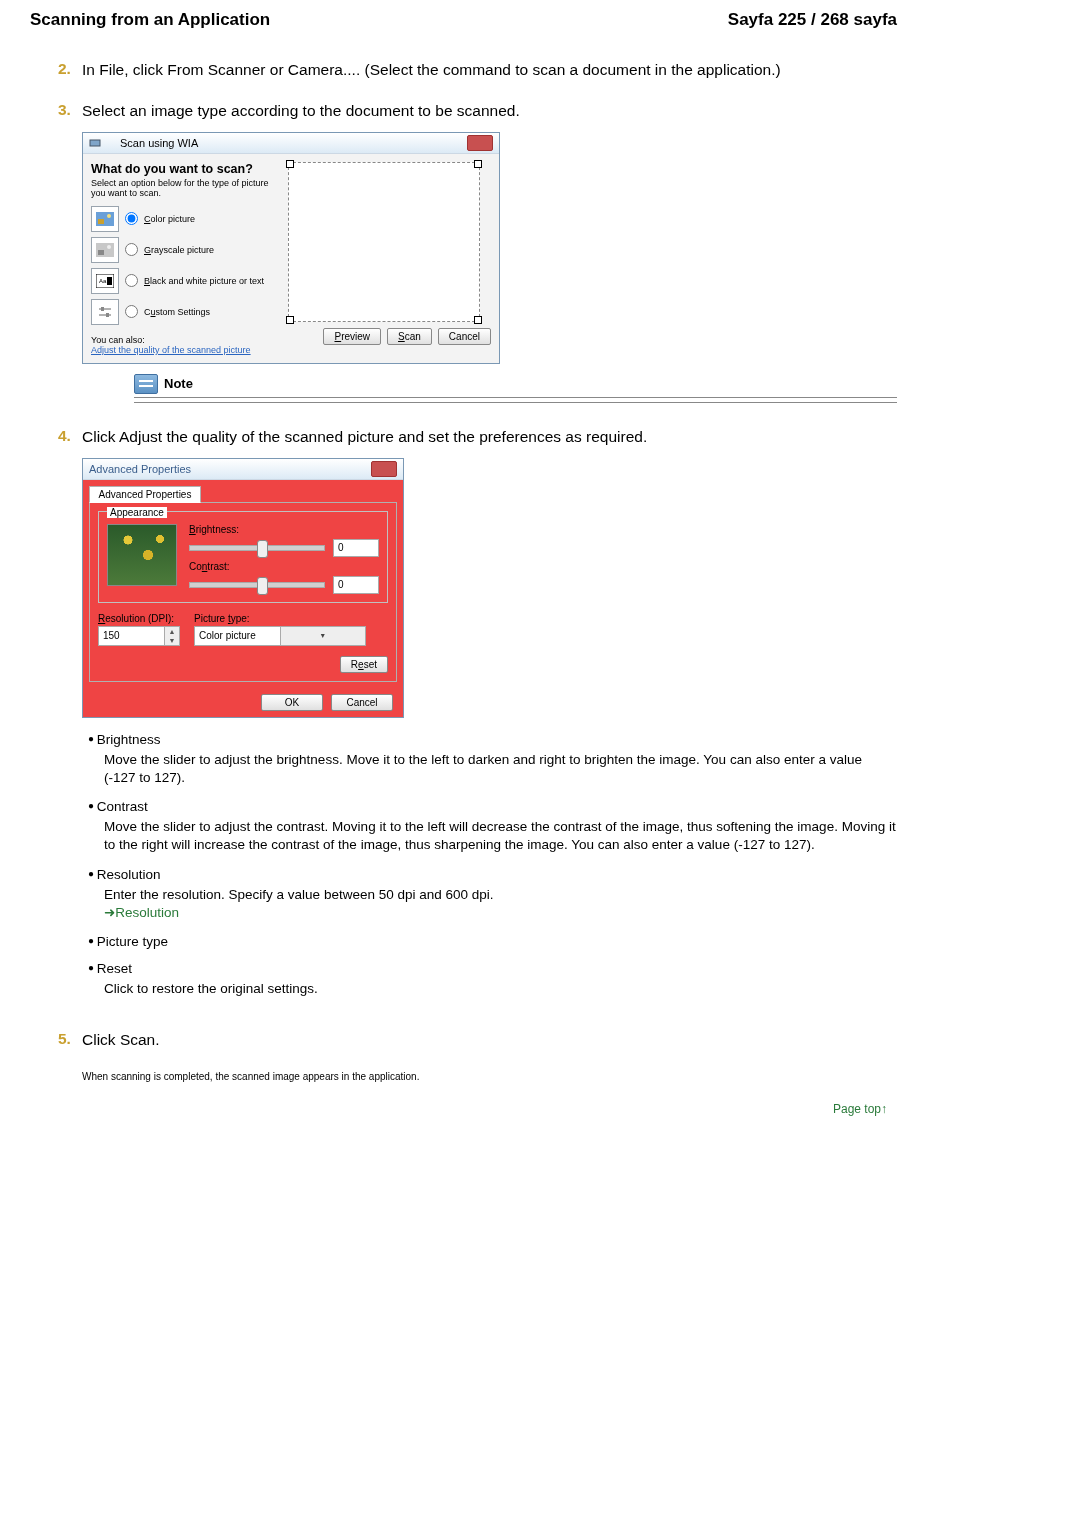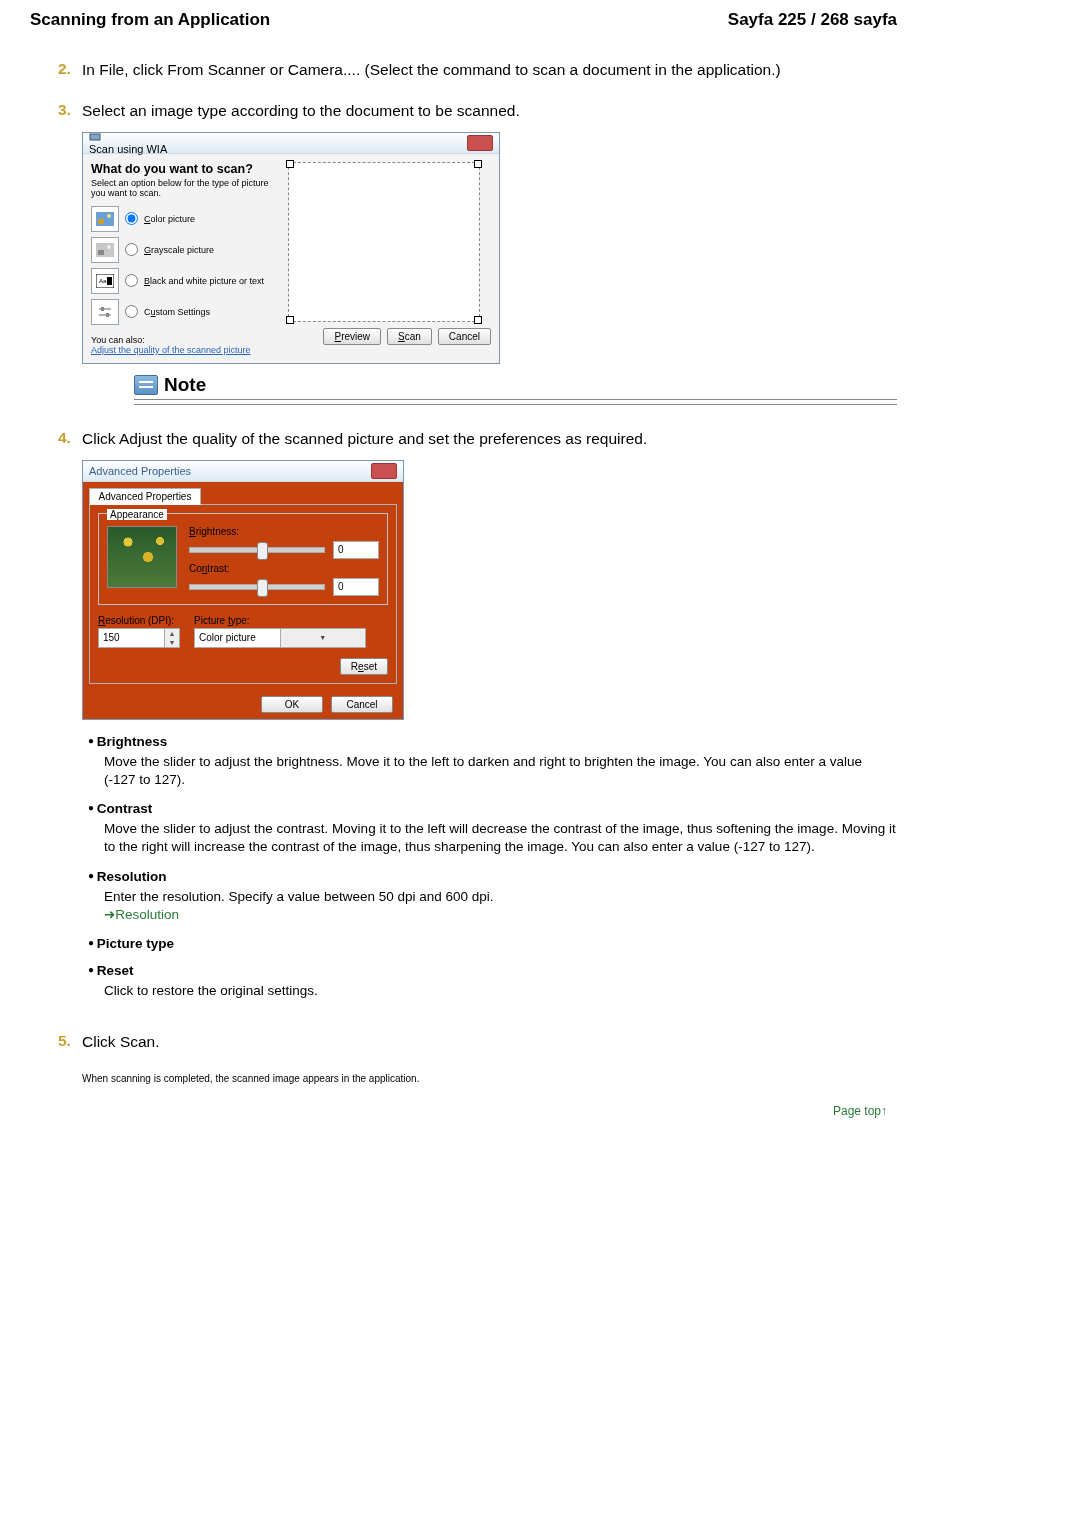--- a/index.html
+++ b/index.html
@@ -88,36 +88,36 @@
   .wia-handle { position:absolute; width:6px; height:6px; background:#fff; border:1px solid #000; }
   .wia-preview .tl{ left:-3px; top:-3px;} .wia-preview .tr{ right:-3px; top:-3px;}
   .wia-preview .bl{ left:-3px; bottom:-3px;} .wia-preview .br{ right:-3px; bottom:-3px;}
   .wia-buttons { display:flex; gap:6px; justify-content:flex-end; margin-top:6px; }
   .win-btn {
     border:1px solid #888; background:linear-gradient(#fff,#e0e0e0);
     font-size:10px; padding:2px 10px; border-radius:2px; cursor:pointer;
   }
   
   .note-block { margin-left:52px; margin-top:10px; }
-  .note-head { display:flex; align-items:center; gap:6px; font-weight:bold; font-size:19px;}
+  .note-head { display:flex; align-items:center; gap:6px; font-weight:bold; font-size:13px;}
   .note-icon {
     width:22px; height:18px; background:linear-gradient(#8db9e0,#5c92c4);
     border:1px solid #3f6fa0; border-radius:2px; position:relative;
   }
   .note-icon::before, .note-icon::after{
     content:""; position:absolute; left:4px; right:4px; height:2px; background:#fff;
   }
   .note-icon::before{ top:5px;} .note-icon::after{ top:10px;}
   .note-hr { border:none; border-top:1px solid #888; margin:3px 0 4px 0;}
   .note-ul { margin:0; padding-left:18px; font-size:13.5px;}
   .note-ul li { list-style:square; color:#888; padding-left:0;}
   .note-ul li span { color:#000; }
   
   .adv-dialog {
-    width:320px; border:1px solid #7a98b4; background:#c2410c; font-size:11px;
+    width:320px; border:1px solid #7a98b4; background:#ef4444; font-size:11px;
   }
   .adv-title {
     height:20px; background:linear-gradient(#fff,#dceaf5);
     display:flex; align-items:center; justify-content:space-between;
     padding:0 6px; color:#3a5e8c; font-weight:normal;
     border-bottom:1px solid #ccd8e4;
   }
   .adv-tab {
     margin:6px 6px -1px 6px; border:1px solid #b0b0b0; border-bottom:1px solid #fff;
     width:110px; font-size:10px; text-align:center; padding:2px 0; background:#fff;
@@ -163,21 +163,21 @@
   .combo {
     border:1px solid #aaa; width:170px; height:18px; display:flex; background:#fff;
   }
   .combo span{ flex:1; padding:0 4px; line-height:18px;}
   .combo .dd{ width:14px; border-left:1px solid #aaa; text-align:center; line-height:18px; font-size:8px; color:#444; background:#eee;}
   .adv-reset-row { display:flex; justify-content:flex-end; margin-top:10px;}
   .adv-bottom { display:flex; justify-content:flex-end; gap:8px; padding:6px 10px;}
   
   .desc-list { margin-left:58px; margin-top:14px; font-size:13.5px; }
   .desc-item { margin-bottom:12px; }
-  .desc-item .dt { font-weight:bold; margin-bottom:4px; }
+  .desc-item .dt { font-weight:normal; margin-bottom:4px; }
   .desc-item .dt::before { content:"\25CF  "; font-size:10px; position:relative; top:-2px;}
   .desc-item .dd { margin-left:16px; line-height:1.35; }
   .arrow-link { color:#2a7a3a; text-decoration:none; }
   .arrow-link::before { content:"\279C "; color:#2a7a3a; }
   .page-top { text-align:right; margin:18px 10px; color:#2a7a3a; font-size:12px; cursor:pointer;}
   .page-top::after { content:"\2191"; }
 
   svg { display:block;}
 </style>
 </head>
@@ -198,21 +198,21 @@
   </div>
 
   <div class="step">
     <div class="step-row">
       <span class="step-number">3.</span>
       <span class="step-body">Select an image type according to the document to be scanned.</span>
     </div>
     <div class="screenshot-wrap">
       <div class="wia-dialog">
         <div class="wia-title">
-          <span style="display:flex; align-items:flex-start; gap:0;flex-direction:column;">
+          <span style="display:flex; align-items:flex-start; gap:19px;">
             <svg width="12" height="12">
                 <rect x="1" y="3" width="10" height="6" fill="#7fa5c9" stroke="#456"></rect>
               </svg>
             <span>Scan using WIA</span>
           </span>
           <span class="wia-close"></span>
         </div>
         <div class="wia-body">
           <div class="wia-left">
             <div class="wia-q">What do you want to scan?</div>

